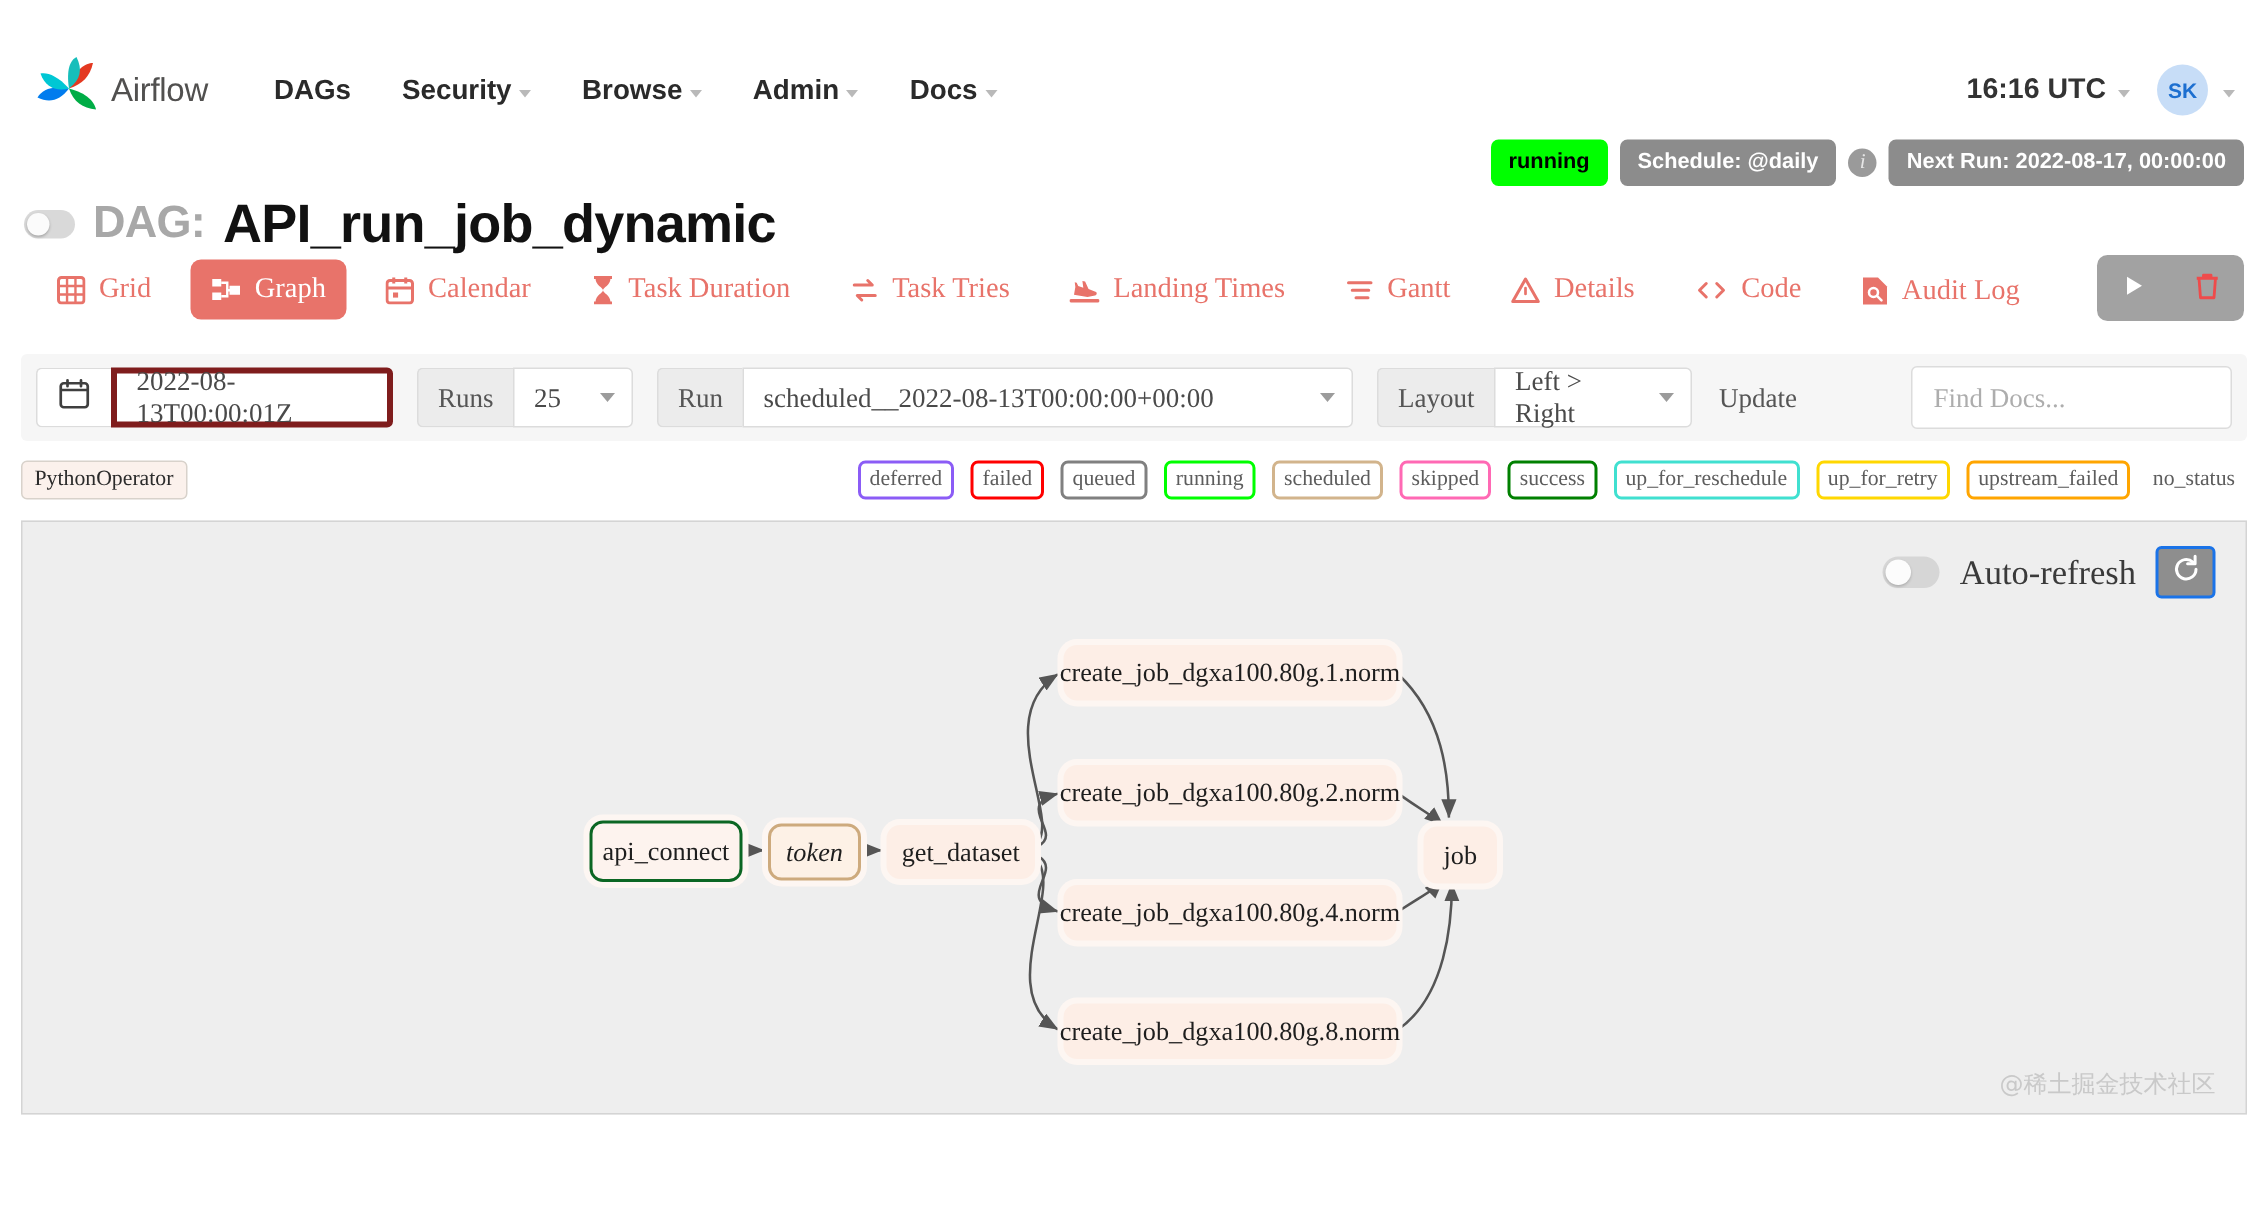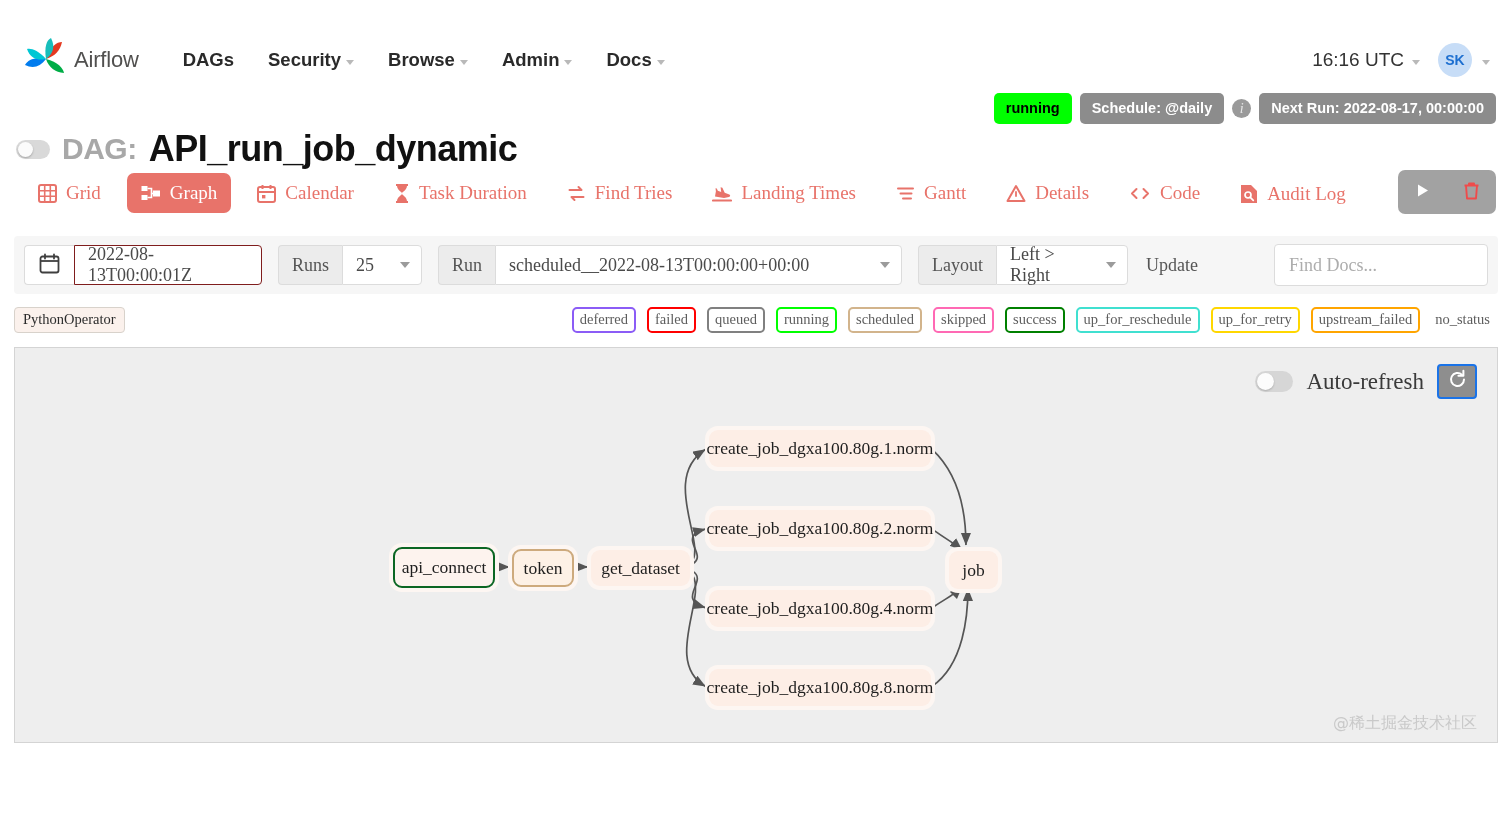--- a/index.html
+++ b/index.html
@@ -37,21 +37,21 @@
     border-left: 4.5px solid transparent;
     border-right: 4.5px solid transparent;
     border-top: 5px solid #b9b9b9;
     display: inline-block; margin-top: 4px;
   }
   .topnav-right {
     margin-left: auto; display: flex; align-items: center; gap: 18px;
   }
   .clock {
     font-family: "Liberation Sans", sans-serif;
-    font-size: 19px; font-weight: 400; color: #333;
+    font-size: 19px; font-weight: 700; color: #333;
     display: flex; align-items: center; gap: 8px; cursor: pointer;
   }
   .avatar-wrap { display: flex; align-items: center; gap: 10px; cursor: pointer; }
   .avatar {
     width: 34px; height: 34px; border-radius: 50%;
     background: #c7ddf7;
     display: flex; align-items: center; justify-content: center;
     font-family: "Liberation Sans", sans-serif;
     font-size: 14px; font-weight: 700; color: #1d6fd0;
   }
@@ -133,21 +133,21 @@
     padding: 0 10px;
     gap: 0;
   }
   .addon {
     background: #ececec; border: 1px solid #dcdcdc;
     padding: 0 13px; height: 40px; display: flex; align-items: center;
     font-size: 18px; color: #555; white-space: nowrap;
   }
   .addon.left { border-radius: 4px 0 0 4px; border-right: 0; }
   .field {
-    background: #fff; border: 1px solid #7f1d1d;
+    background: #fff; border: 4px solid #7f1d1d;
     height: 40px; display: flex; align-items: center;
     padding: 0 13px; font-size: 18px; color: #4a4a4a;
     border-radius: 0 4px 4px 0;
   }
   .select {
     background: #fff; border: 1px solid #dcdcdc;
     height: 40px; display: flex; align-items: center; justify-content: space-between;
     padding: 0 11px 0 13px; font-size: 18px; color: #4a4a4a;
     border-radius: 0 4px 4px 0; gap: 14px; cursor: pointer;
   }
@@ -231,21 +231,21 @@
     position: absolute;
     display: flex; align-items: center; justify-content: center;
     background: #fdeee6;
     border-radius: 9px;
     font-size: 17.5px; color: #1e1e1e;
     box-shadow: 0 0 0 4px #fdf6f2;
     white-space: nowrap;
     cursor: pointer;
   }
   .gnode.b-success { border: 2.5px solid #0b6623; background: #fdf3ee; }
-  .gnode.b-scheduled { border: 2px solid #cdaa7d; background: #fdf1e6; }
+  .gnode.b-scheduled { border: 2px solid #cdaa7d; background: #fdf1e6; font-style: italic; }
   svg.edges { position: absolute; left: 0; top: 0; width: 100%; height: 100%; }
 </style>
 </head>
 <body>
 
 <div class="topnav">
   <div class="brand">
     <span class="brand-mark">
       <svg width="44" height="44" viewBox="0 0 44 44">
         <path d="M22 21 C26 8, 33 4, 38 4 C36 13, 31 18, 22 21 Z" fill="#e43921"></path>
@@ -353,21 +353,21 @@
       </span>
       <span>Task Duration</span>
     </div>
 
     <div class="tab">
       <span>
         <svg width="19" height="19" viewBox="0 0 19 19">
             <path d="M2.5 6h12l-3-3M16.5 13h-12l3 3" fill="none" stroke="#e8736a" stroke-width="2" stroke-linecap="round" stroke-linejoin="round"></path>
           </svg>
       </span>
-      <span>Find Tries</span>
+      <span>Task Tries</span>
     </div>
 
     <div class="tab">
       <span>
         <svg width="20" height="19" viewBox="0 0 20 19">
             <path d="M1 16.5h18" stroke="#e8736a" stroke-width="2.2" stroke-linecap="round"></path>
             <path d="M3 12.5l9 1.5 5-1c1.4-.3 1.6-2 .3-2.5l-4.6-1.8-2.3-5-1.8-.4.6 4.6-3.4-1.2-1-2.2-1.3-.3.4 3.1z" fill="#e8736a"></path>
           </svg>
       </span>
       <span>Landing Times</span>

